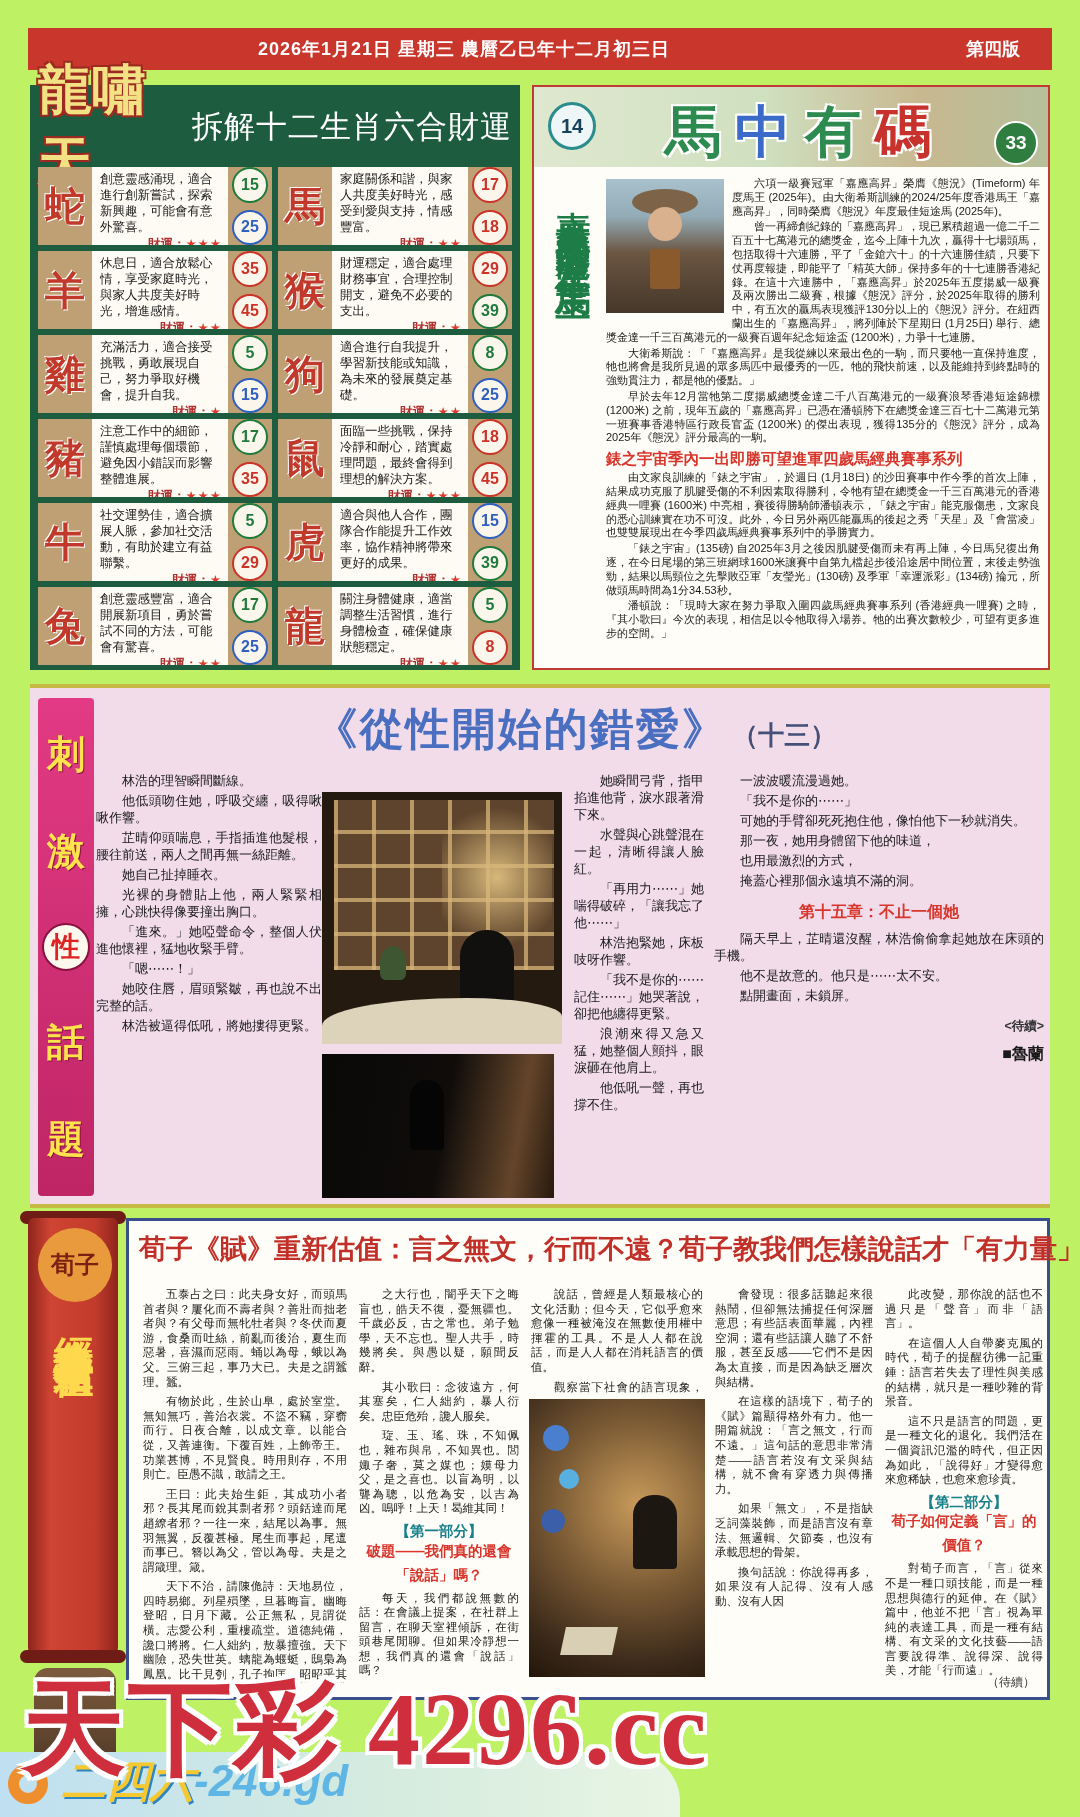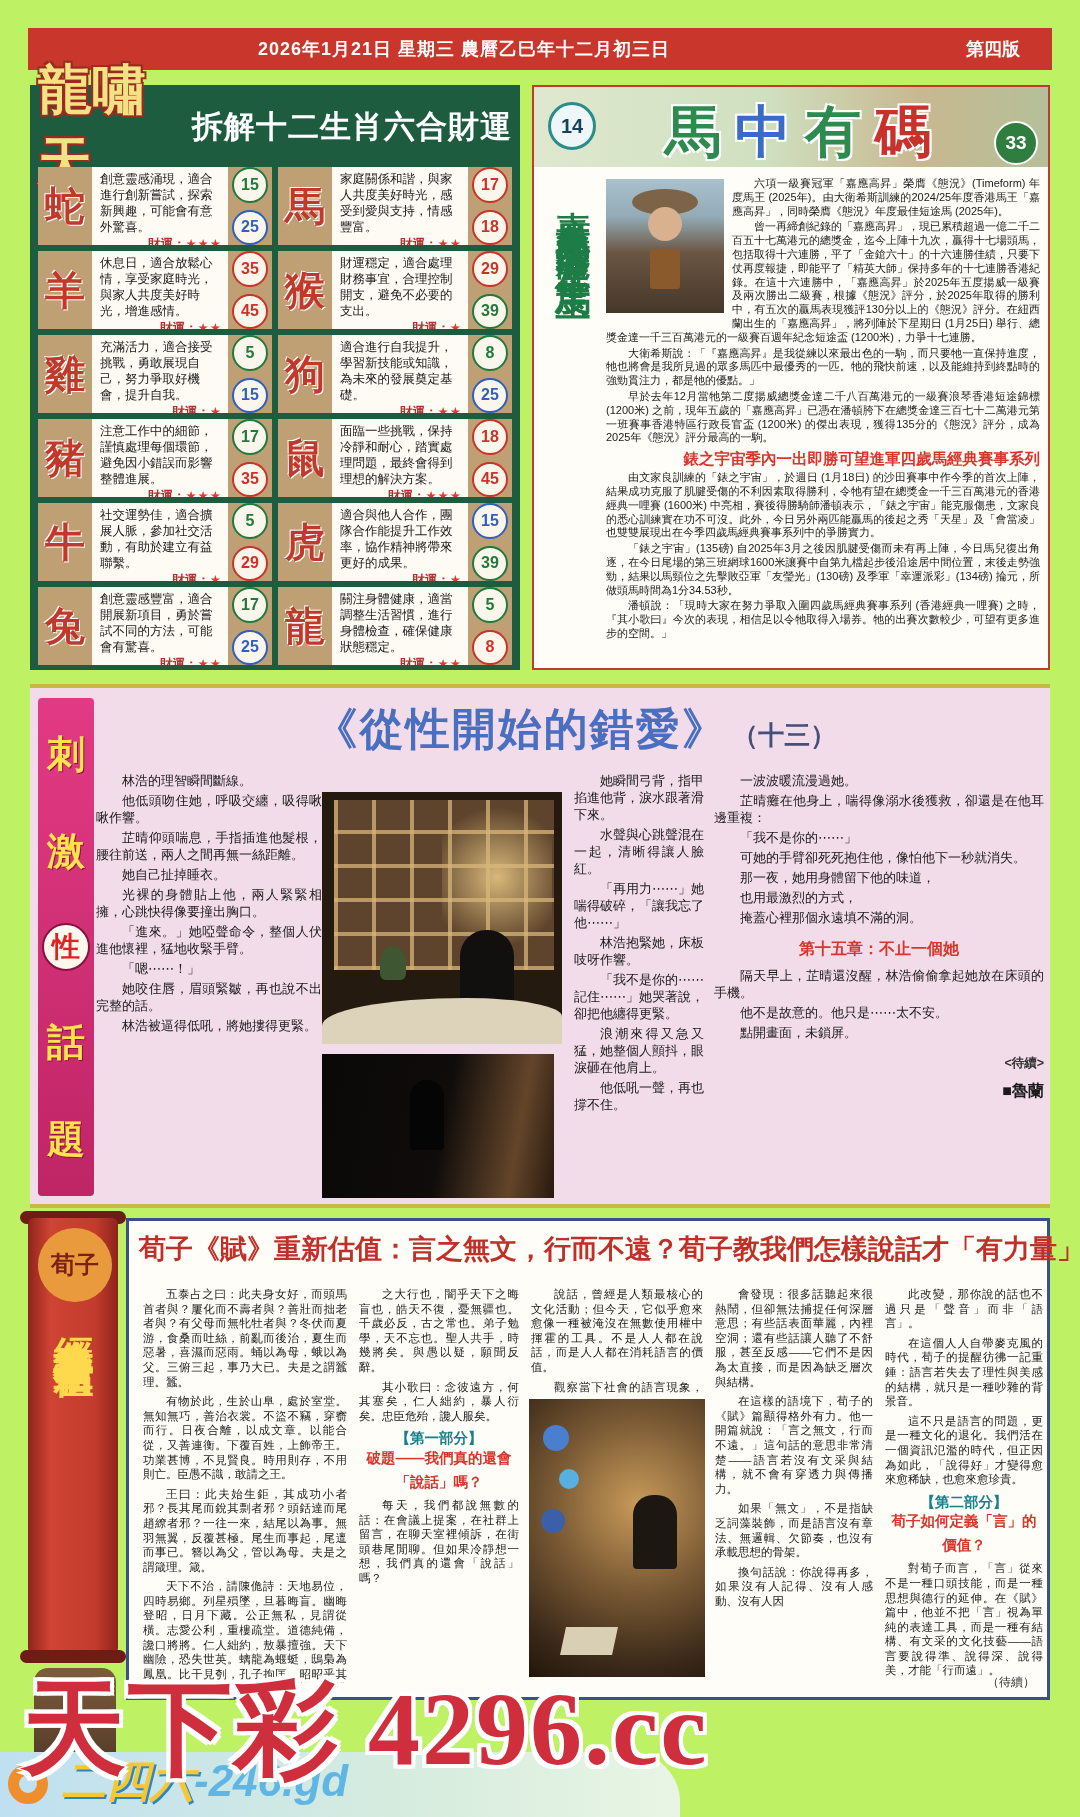--- a/index.html
+++ b/index.html
@@ -10,21 +10,21 @@
 
   
   .topbar{left:28px;top:28px;width:1024px;height:42px;background:#c8362c;display:flex;align-items:center;}
   .topbar .date{margin-left:230px;color:#fff;font-weight:bold;font-size:18px;letter-spacing:1px;}
   .topbar .pageno{margin-left:auto;margin-right:32px;color:#fff;font-weight:bold;font-size:18px;}
 
   
   .zbox{left:30px;top:85px;width:490px;height:585px;background:#1e5c40;box-sizing:border-box;padding:6px 8px;}
   .ztitle{display:flex;align-items:center;height:72px;}
   .ztitle .main{font-size:54px;font-weight:900;color:#f3e284;text-shadow:2px 2px 0 #9c2a20,-2px -2px 0 #9c2a20,2px -2px 0 #9c2a20,-2px 2px 0 #9c2a20;}
-  .ztitle .sub{font-size:31px;font-weight:700;color:#fff;margin-left:10px;letter-spacing:1px;white-space:nowrap;}
+  .ztitle .sub{font-size:31px;font-weight:400;color:#fff;margin-left:10px;letter-spacing:1px;white-space:nowrap;}
   .zgrid{display:grid;grid-template-columns:1fr 1fr;grid-auto-rows:78px;gap:6px;margin-top:4px;}
   .zcell{display:flex;background:#fdfbf4;overflow:hidden;}
   .zanimal{width:54px;background:#bfa074;display:flex;align-items:center;justify-content:center;
            font-size:40px;font-weight:900;color:#c0392b;text-shadow:1px 1px 0 #fff,-1px -1px 0 #fff;}
   .ztext{flex:1;padding:4px 6px 2px 8px;font-size:12.5px;line-height:16px;}
   .ztext .fortune{text-align:right;margin-top:1px;font-weight:bold;color:#b03030;font-size:12.5px;}
   .ztext .stars{color:#e03a2f;letter-spacing:1px;}
   .znums{width:44px;background:#bfa074;display:flex;flex-direction:column;align-items:center;justify-content:center;gap:7px;}
   .ball{width:32px;height:32px;border-radius:50%;background:#faf6ec;border:2px solid #888;
         display:flex;align-items:center;justify-content:center;font-size:16px;font-weight:bold;}
@@ -39,21 +39,21 @@
   .rball.b33{right:10px;top:34px;width:40px;height:40px;background:#2f7d3f;border:2px solid #fff;color:#fff;font-size:19px;}
   .vheadline{position:absolute;left:8px;top:96px;height:480px;writing-mode:vertical-rl;
              font-size:35px;font-weight:900;color:#1e7d46;letter-spacing:6px;line-height:60px;}
   .rarticle{position:absolute;left:72px;right:8px;top:90px;bottom:6px;font-size:11px;line-height:13.8px;text-align:justify;overflow:hidden;}
   .rarticle p{margin:0 0 2px 0;text-indent:2em;}
   .img-trainer{float:left;width:118px;height:134px;margin:2px 8px 4px 0;
      background:linear-gradient(180deg,#a9c1cd 0%,#93abb6 28%,#6b5642 55%,#453729 100%);position:relative;}
   .img-trainer .hat{position:absolute;left:26px;top:10px;width:66px;height:26px;border-radius:50%;background:#7d6448;}
   .img-trainer .face{position:absolute;left:42px;top:28px;width:34px;height:34px;border-radius:50%;background:#d9b18e;}
   .img-trainer .trophy{position:absolute;left:44px;top:70px;width:30px;height:40px;background:#8a5a2c;border-radius:3px;}
-  .rsubhead{color:#d8362c !important;font-weight:800;font-size:15.5px !important;text-align:right;text-indent:0 !important;margin:5px 0 3px 0 !important;line-height:18px !important;}
+  .rsubhead{color:#d8362c !important;font-weight:800;font-size:15.5px !important;text-align:left;text-indent:0 !important;margin:5px 0 3px 0 !important;line-height:18px !important;}
 
   
   .nsec{left:30px;top:684px;width:1020px;height:524px;background:#f2dcea;border-top:4px solid #c6ba45;border-bottom:4px solid #c6ba45;box-sizing:border-box;}
   .nbanner{position:absolute;left:8px;top:10px;width:56px;height:498px;background:linear-gradient(180deg,#e23a84,#bf2565);
            border-radius:4px;display:flex;flex-direction:column;align-items:center;justify-content:space-around;padding:8px 0;box-sizing:border-box;}
   .nbanner .ch{font-size:38px;font-weight:900;color:#ffe34d;text-shadow:1px 1px 0 #8a1040;}
   .nbanner .circ{width:44px;height:44px;border-radius:50%;background:#fdf8ee;border:2px solid #8a1040;
                  display:flex;align-items:center;justify-content:center;font-size:28px;font-weight:900;color:#d22}
   .ntitle{position:absolute;left:80px;right:10px;top:12px;text-align:center;}
   .ntitle .t{font-size:44px;font-weight:900;color:#4a6fc0;letter-spacing:2px;}
@@ -325,21 +325,20 @@
         <p>水聲與心跳聲混在一起，清晰得讓人臉紅。</p>
         <p>「再用力⋯⋯」她喘得破碎，「讓我忘了他⋯⋯」</p>
         <p>林浩抱緊她，床板吱呀作響。</p>
         <p>「我不是你的⋯⋯記住⋯⋯」她哭著說，卻把他纏得更緊。</p>
         <p>浪潮來得又急又猛，她整個人顫抖，眼淚砸在他肩上。</p>
         <p>他低吼一聲，再也撐不住。</p>
       </div>
     <div class="ncol ncol3">
       <div>
           <p>一波波暖流漫過她。</p>
-          <p>芷晴癱在他身上，喘得像溺水後獲救，卻還是在他耳邊重複：</p>
           <p>「我不是你的⋯⋯」</p>
           <p>可她的手臂卻死死抱住他，像怕他下一秒就消失。</p>
           <p>那一夜，她用身體留下他的味道，</p>
           <p>也用最激烈的方式，</p>
           <p>掩蓋心裡那個永遠填不滿的洞。</p>
         </div>
       <p class="nchapter">第十五章：不止一個她</p>
       <div>
           <p>隔天早上，芷晴還沒醒，林浩偷偷拿起她放在床頭的手機。</p>
           <p>他不是故意的。他只是⋯⋯太不安。</p>
@@ -363,20 +362,21 @@
     <div class="xcol xc1">
         <p>五泰占之曰：此夫身女好，而頭馬首者與？屢化而不壽者與？善壯而拙老者與？有父母而無牝牡者與？冬伏而夏游，食桑而吐絲，前亂而後治，夏生而惡暑，喜濕而惡雨。蛹以為母，蛾以為父。三俯三起，事乃大已。夫是之謂蠶理。蠶。</p>
         <p>有物於此，生於山阜，處於室堂。無知無巧，善治衣裳。不盜不竊，穿窬而行。日夜合離，以成文章。以能合從，又善連衡。下覆百姓，上飾帝王。功業甚博，不見賢良。時用則存，不用則亡。臣愚不識，敢請之王。</p>
         <p>王曰：此夫始生鉅，其成功小者邪？長其尾而銳其剽者邪？頭銛達而尾趙繚者邪？一往一來，結尾以為事。無羽無翼，反覆甚極。尾生而事起，尾邅而事已。簪以為父，管以為母。夫是之謂箴理。箴。</p>
         <p>天下不治，請陳佹詩：天地易位，四時易鄉。列星殞墜，旦暮晦盲。幽晦登昭，日月下藏。公正無私，見謂從橫。志愛公利，重樓疏堂。道德純備，讒口將將。仁人絀約，敖暴擅強。天下幽險，恐失世英。螭龍為蝘蜓，鴟梟為鳳凰。比干見刳，孔子拘匡。昭昭乎其知之明也，郁郁乎其遇時之不祥也，拂乎其欲禮義之大行也。</p>
       </div>
     <div class="xcol xc2">
       <div>
           <p>之大行也，闇乎天下之晦盲也，皓天不復，憂無疆也。千歲必反，古之常也。弟子勉學，天不忘也。聖人共手，時幾將矣。與愚以疑，願聞反辭。</p>
           <p>其小歌曰：念彼遠方，何其塞矣，仁人絀約，暴人衍矣。忠臣危殆，讒人服矣。</p>
+          <p>琁、玉、瑤、珠，不知佩也，雜布與帛，不知異也。閭娵子奢，莫之媒也；嫫母力父，是之喜也。以盲為明，以聾為聰，以危為安，以吉為凶。嗚呼！上天！曷維其同！</p>
         </div>
       <p class="xpart">
         <span class="tag">【第一部分】</span>
         <span class="ttl">破題——我們真的還會「說話」嗎？</span>
       </p>
       <div>
           <p>每天，我們都說無數的話：在會議上提案，在社群上留言，在聊天室裡傾訴，在街頭巷尾閒聊。但如果冷靜想一想，我們真的還會「說話」嗎？</p>
         </div>
     </div>
     <div class="xcol xc3" style="height:106px;">

